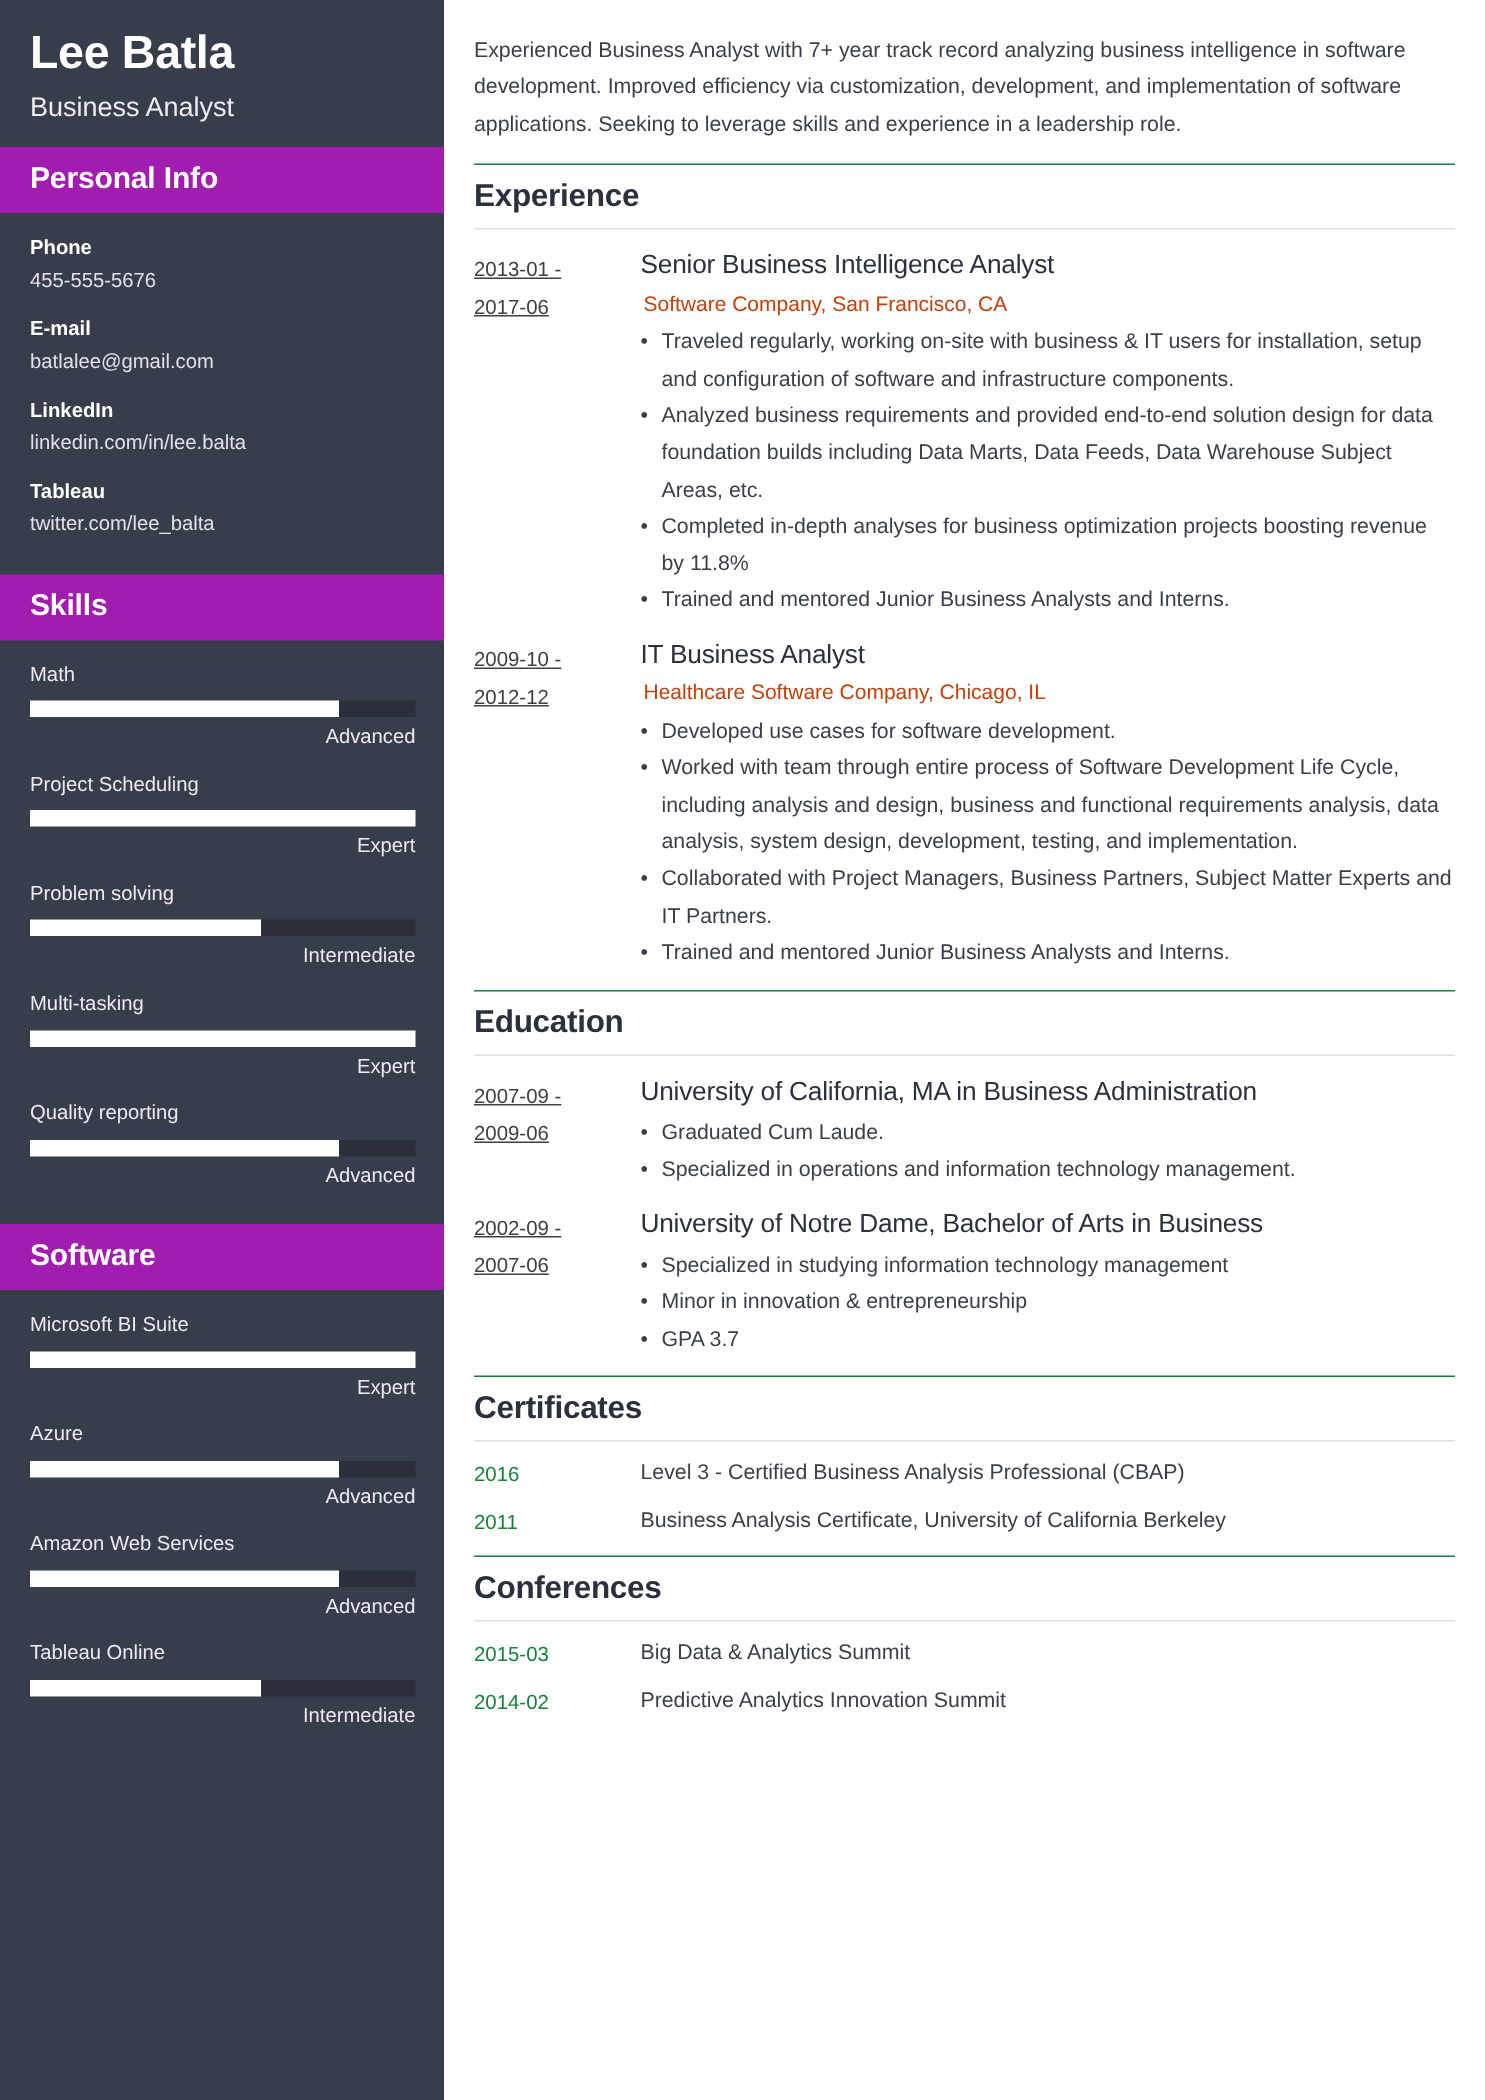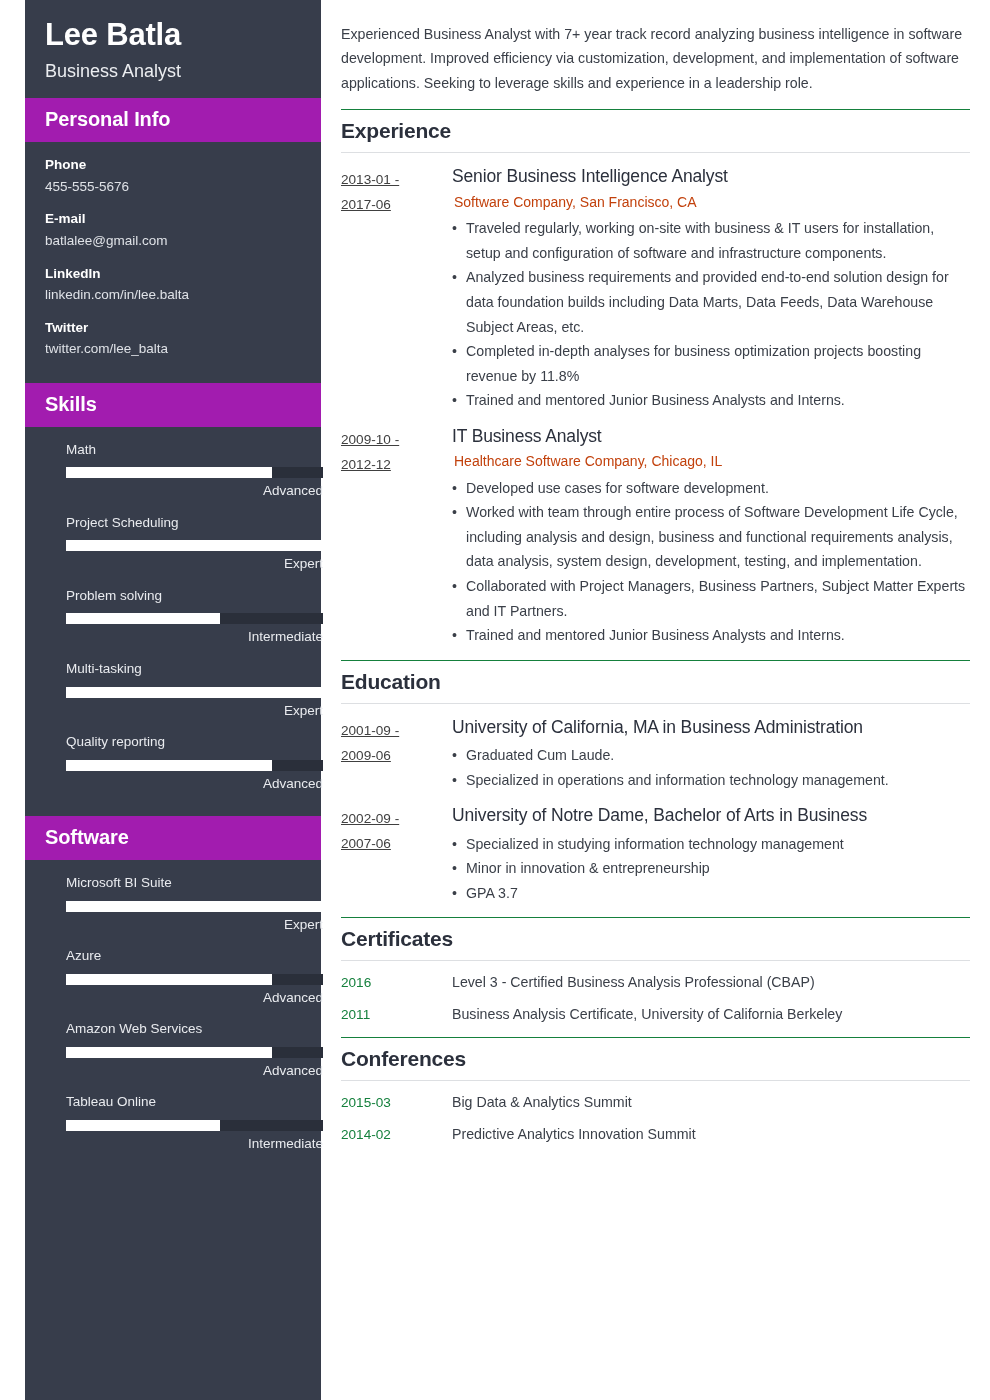--- a/index.html
+++ b/index.html
@@ -5,21 +5,21 @@
   * { box-sizing: border-box; }
   html, body { margin: 0; padding: 0; }
   body {
     width: 990px;
     height: 1400px;
     background: #ffffff;
     font-family: "Liberation Sans", sans-serif;
     color: #33373f;
     overflow: hidden;
   }
-  .resume { display: flex; width: 990px; height: 1400px; padding-left: 25px; }
+  .resume { display: flex; width: 990px; height: 1400px; }
 
   
   .sidebar {
     width: 296px;
     flex: 0 0 296px;
     background: #373d4b;
     color: #ffffff;
     position: relative;
   }
   .name-block {
@@ -59,21 +59,21 @@
     line-height: 1.3;
     margin-bottom: 4px;
   }
   .contact-value {
     font-size: 13.5px;
     color: #dfe2e7;
     line-height: 1.3;
     word-break: break-word;
   }
 
-  .skill { margin-bottom: 14px; margin-left: 21px; }
+  .skill { margin-bottom: 14px; }
   .skill-name {
     font-size: 13.5px;
     color: #e9ebef;
     line-height: 1.3;
     margin-bottom: 9px;
   }
   .bar-track {
     height: 11px;
     width: 257px;
     background: #2a2f3a;
@@ -186,21 +186,21 @@
       </div>
       <div class="contact-item">
         <div class="contact-label">E-mail</div>
         <div class="contact-value">batlalee@gmail.com</div>
       </div>
       <div class="contact-item">
         <div class="contact-label">LinkedIn</div>
         <div class="contact-value">linkedin.com/in/lee.balta</div>
       </div>
       <div class="contact-item">
-        <div class="contact-label">Twitter</div>
+        <div class="contact-label">Tableau</div>
         <div class="contact-value">twitter.com/lee_balta</div>
       </div>
     </div>
 
     <div class="sb-section-head">Skills</div>
     <div class="sb-body">
       <div class="skill">
         <div class="skill-name">Math</div>
         <div class="bar-track">
             <div class="bar-fill" style="width: 80%;"></div>
@@ -311,21 +311,21 @@
           </ul>
         </div>
       </div>
     </section>
 
     <section class="section">
       <h2 class="section-title">Education</h2>
 
       <div class="entry">
         <div class="entry-date">
-          <div>2001-09 -</div>
+          <div>2007-09 -</div>
           <div>2009-06</div>
         </div>
         <div class="entry-body">
           <h3 class="entry-title">University of California, MA in Business Administration</h3>
           <ul class="bullets">
             <li>Graduated Cum Laude.</li>
             <li>Specialized in operations and information technology management.</li>
           </ul>
         </div>
       </div>

